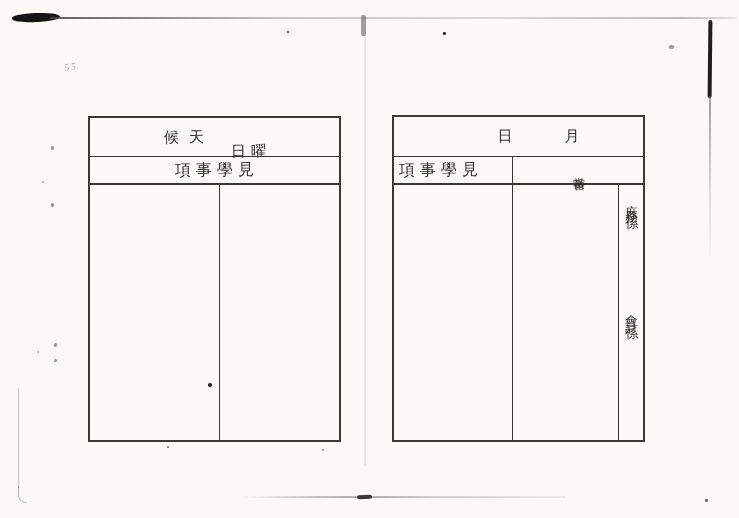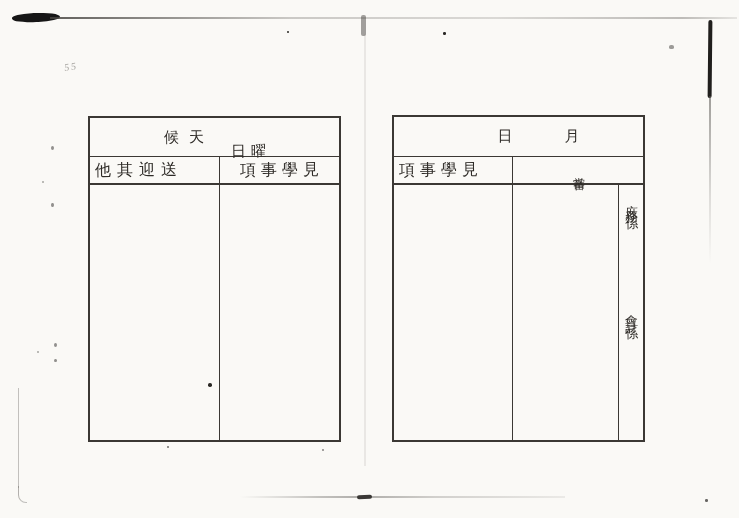--- a/index.html
+++ b/index.html
@@ -123,23 +123,20 @@
     <div class="speck" style="left:54px;top:359px;width:2.5px;height:3px;opacity:.5;"></div>
     <div class="speck" style="left:167px;top:446px;width:1.5px;height:1.5px;opacity:.6;"></div>
     <div class="speck" style="left:322px;top:449px;width:1.5px;height:1.5px;opacity:.5;"></div>
 
     <div class="tbl tbl-left">
       <div class="title-row">
         <span class="hw ttl ls10">候天</span>
         <span class="hw ttl ls5">日曜</span>
       </div>
       <div class="hdr-row">
-        <div class="cell vline c1 start">
-          <span class="hw hd hd-ls6">他其迎送</span>
-        </div>
         <div class="cell grow">
           <span class="hw hd hd-ls5">項事學見</span>
         </div>
       </div>
       <div class="body-row">
         <div class="cell vline c1"></div>
         <div class="cell grow"></div>
       </div>
     </div>
 

